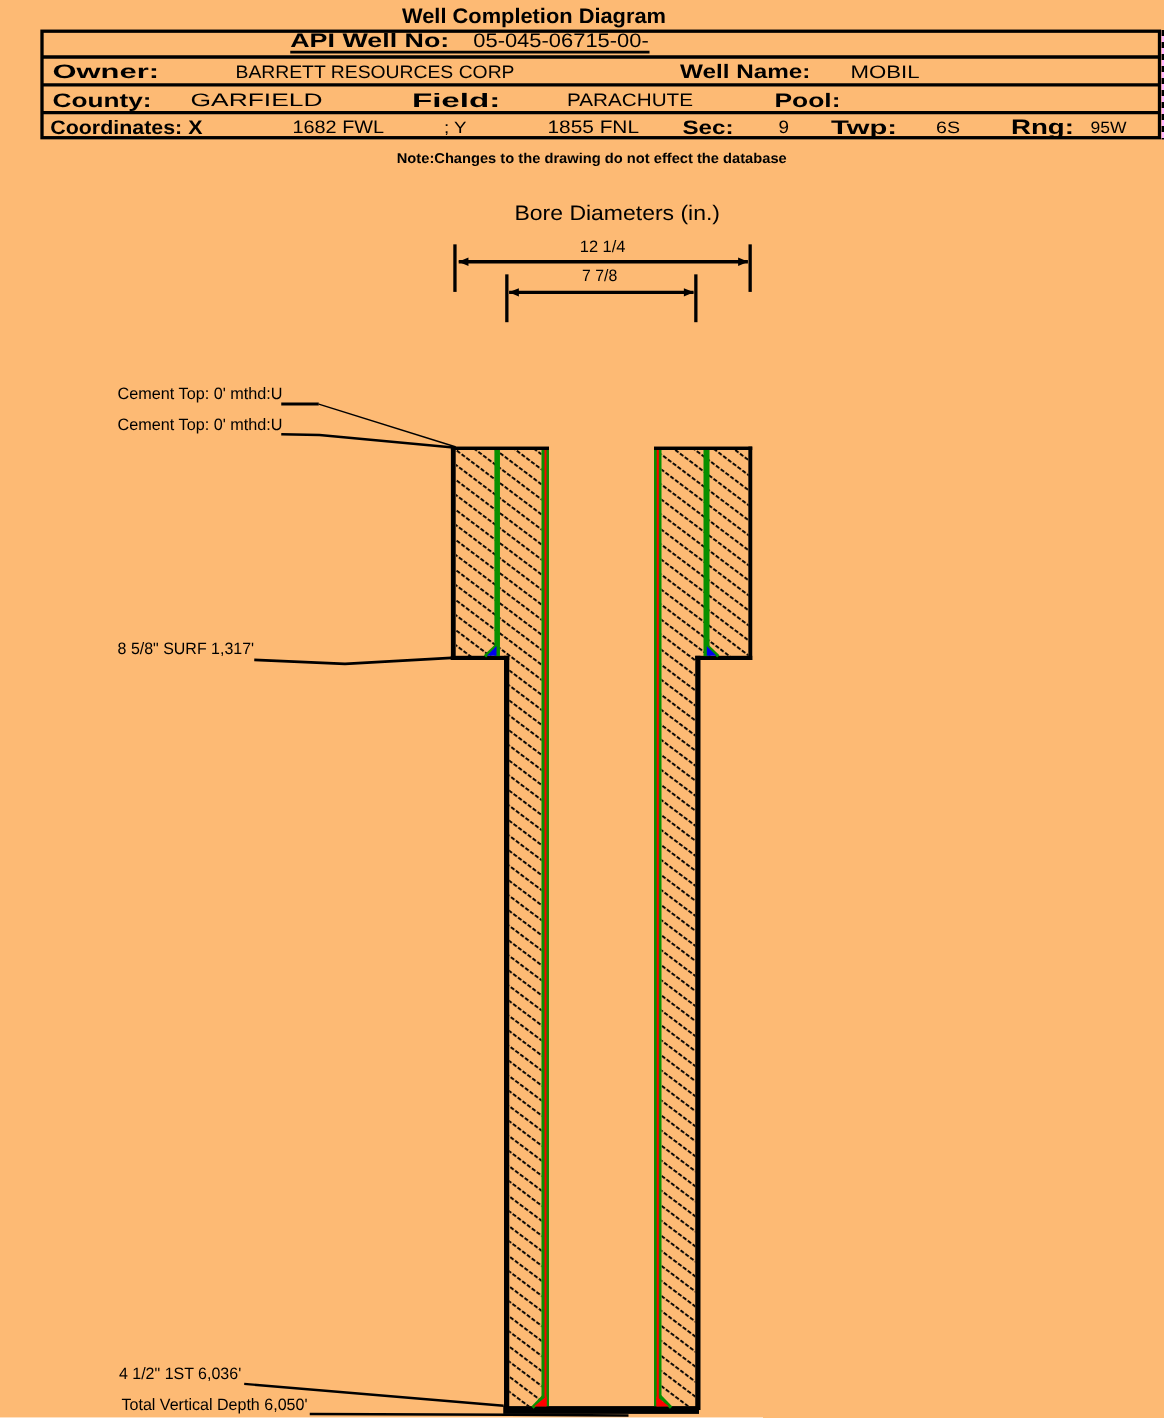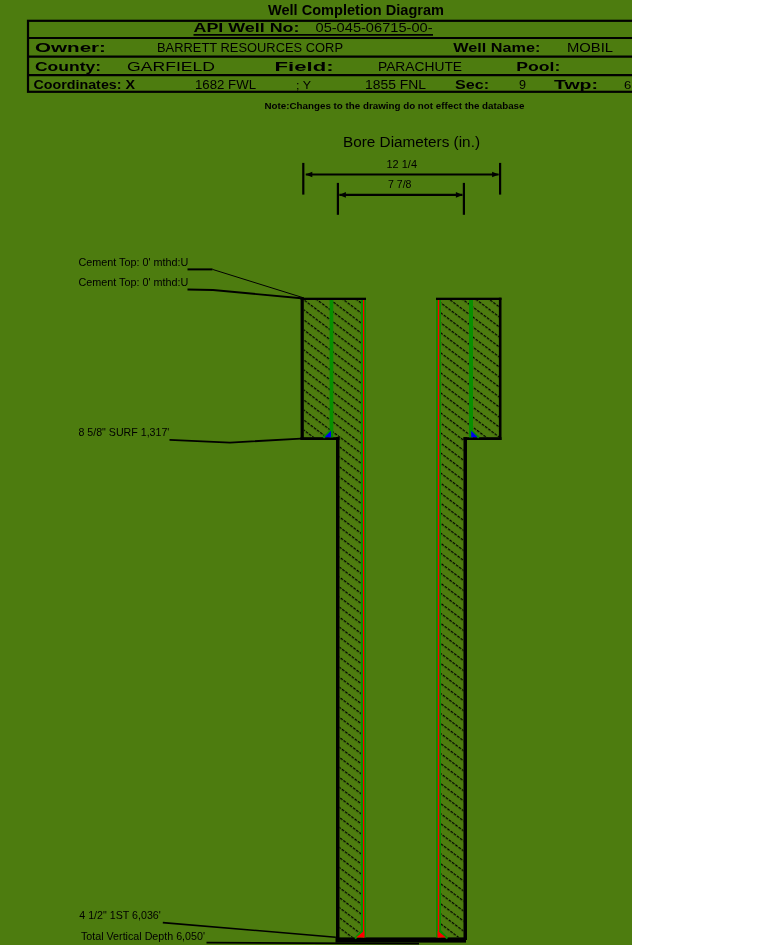--- a/index.html
+++ b/index.html
@@ -1,16 +1,16 @@
 <!DOCTYPE html>
 <html><head>
 <meta charset="utf-8">
 <style>
 html,body{margin:0;padding:0;background:#ffffff;}
-#page{position:relative;width:632px;height:945px;background:#4d7c0f;overflow:hidden;}
+#page{position:relative;width:776px;height:945px;background:#fdba74;overflow:hidden;}
 svg{position:absolute;left:0;top:0;}
 text{font-family:"Liberation Sans",sans-serif;fill:#000;}
 .b{font-weight:bold;}
 </style>
 </head>
 <body>
 <div id="page">
 <svg width="776" height="945" viewBox="0 0 776 945">
 <defs>
 <pattern id="hat" width="4" height="8" patternUnits="userSpaceOnUse" patternTransform="rotate(37)">

